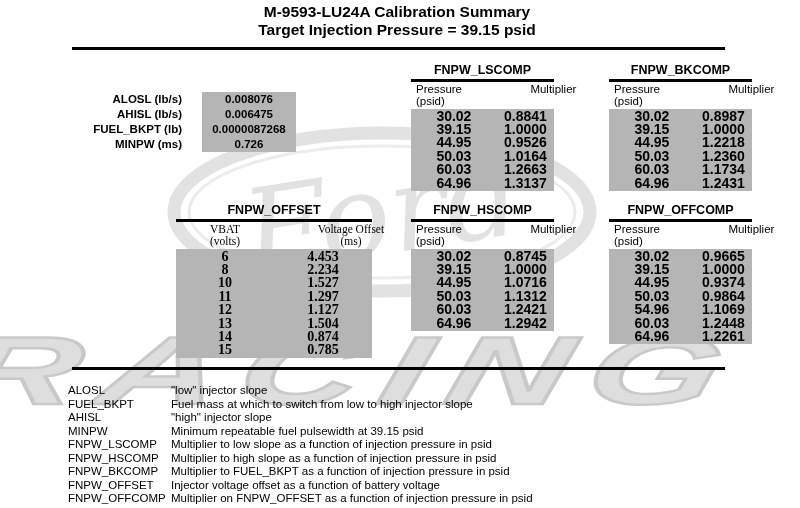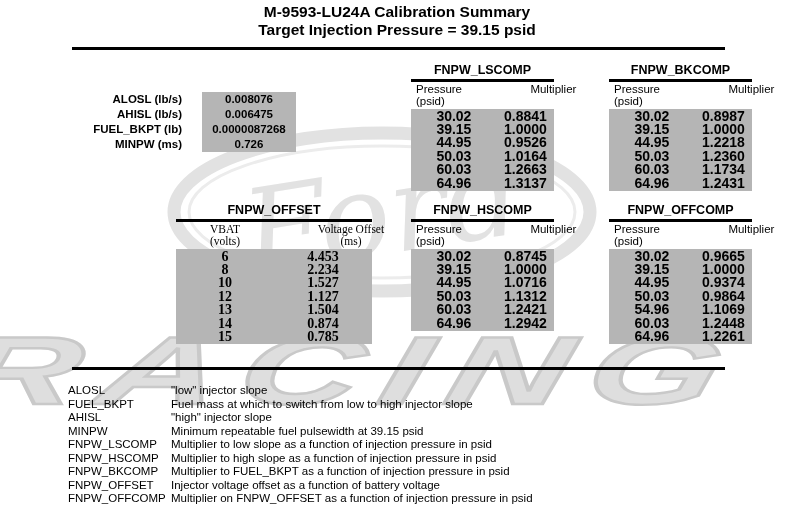--- a/index.html
+++ b/index.html
@@ -214,20 +214,24 @@
         <div class="t-row">
           <div>8</div>
           <div>2.234</div>
         </div>
 
         <div class="t-row">
           <div>10</div>
           <div>1.527</div>
         </div>
 
+        <div class="t-row">
+          <div>11</div>
+          <div>1.297</div>
+        </div>
 
         <div class="t-row">
           <div>12</div>
           <div>1.127</div>
         </div>
 
         <div class="t-row">
           <div>13</div>
           <div>1.504</div>
         </div>

